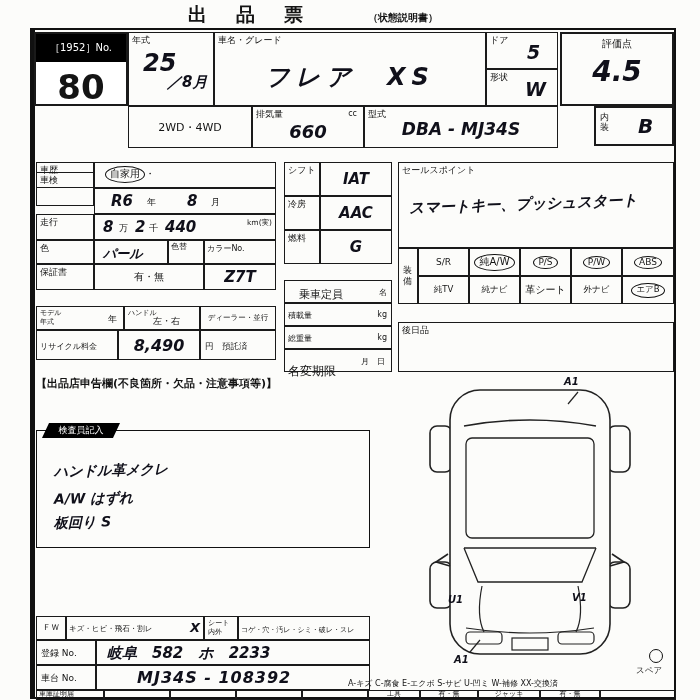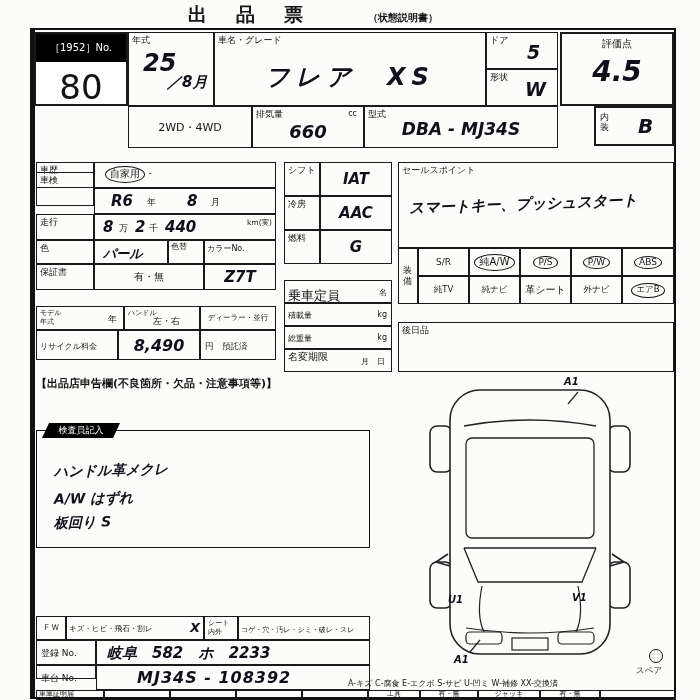--- a/index.html
+++ b/index.html
@@ -20,21 +20,21 @@
 
 <div class="page">
 
   <div class="a" style="left:128px;top:2px;width:240px;text-align:center;font-size:19px;font-weight:bold;letter-spacing:5px">出　品　票</div>
   <div class="a" style="left:368px;top:11px;font-size:10px;font-weight:bold">（状態説明書）</div>
 
   <div class="a" style="left:30px;top:28px;width:646px;height:671px;border:2px solid #111;border-left-width:5px"></div>
 
   <div class="a b2" style="left:34px;top:32px;width:94px;height:74px;background:#fff">
     <div class="ctr" style="height:28px;background:#000;color:#fff;font-size:10px">［1952］No.</div>
-    <div class="ctr" style="height:50px;font-size:34px;font-weight:normal">80</div>
+    <div class="ctr" style="height:50px;font-size:34px;font-weight:bold">80</div>
   </div>
 
   <div class="a b" style="left:128px;top:32px;width:86px;height:74px">
     <span class="a lbl pad">年式</span>
     <span class="a hw" style="left:14px;top:16px;font-size:24px">25</span>
     <span class="a hw" style="left:38px;top:40px;font-size:15px">／8月</span>
   </div>
   <div class="a b" style="left:214px;top:32px;width:272px;height:74px">
     <span class="a lbl pad">車名・グレード</span>
     <div class="a hw" style="left:0;top:28px;width:100%;text-align:center;font-size:24px;letter-spacing:6px">フレア　XS</div>
@@ -127,33 +127,33 @@
   <div class="a b lbl pad" style="left:284px;top:196px;width:36px;height:34px">冷房</div>
   <div class="a b ctr" style="left:320px;top:196px;width:72px;height:34px">
     <span class="hw" style="font-size:15px">AAC</span>
   </div>
   <div class="a b lbl pad" style="left:284px;top:230px;width:36px;height:34px">燃料</div>
   <div class="a b ctr" style="left:320px;top:230px;width:72px;height:34px">
     <span class="hw" style="font-size:15px">G</span>
   </div>
 
   <div class="a b" style="left:284px;top:280px;width:108px;height:23px">
-    <span class="a" style="left:3px;top:6px;font-size:13px">乗車定員</span>
+    <span class="a" style="left:14px;top:6px;font-size:11px">乗車定員</span>
     <span class="a" style="right:4px;top:6px;font-size:8px">名</span>
   </div>
   <div class="a b" style="left:284px;top:303px;width:108px;height:23px">
     <span class="a" style="left:3px;top:6px;font-size:8px">積載量</span>
     <span class="a" style="right:4px;top:6px;font-size:8px">kg</span>
   </div>
   <div class="a b" style="left:284px;top:326px;width:108px;height:23px">
     <span class="a" style="left:3px;top:6px;font-size:8px">総重量</span>
     <span class="a" style="right:4px;top:6px;font-size:8px">kg</span>
   </div>
   <div class="a b" style="left:284px;top:349px;width:108px;height:23px">
-    <span class="a" style="left:3px;top:0;font-size:10px">名変期限</span>
+    <span class="a" style="left:3px;top:13px;font-size:12px">名変期限</span>
     <span class="a" style="right:6px;top:6px;font-size:8px">月　日</span>
   </div>
 
   <div class="a b" style="left:398px;top:162px;width:276px;height:86px">
     <span class="a lbl pad">セールスポイント</span>
     <div class="a hw" style="left:10px;top:32px;font-size:15px;transform:rotate(-2deg)">スマートキー、プッシュスタート</div>
   </div>
 
   <div class="a b ctr" style="left:398px;top:248px;width:20px;height:56px">
     <span style="font-size:9px;width:10px;line-height:1.2;display:inline-block">装備</span>
@@ -241,21 +241,21 @@
   <div class="a b" style="left:204px;top:616px;width:34px;height:24px">
     <span class="a tiny" style="left:3px;top:3px">シート</span>
     <span class="a tiny" style="left:3px;top:12px">内外</span>
   </div>
   <div class="a b" style="left:238px;top:616px;width:132px;height:24px;font-size:7px;padding:8px 0 0 2px">コゲ・穴・汚レ・シミ・破レ・スレ</div>
 
   <div class="a b lbl" style="left:36px;top:640px;width:60px;height:25px;padding:7px 0 0 4px">登録 No.</div>
   <div class="a b" style="left:96px;top:640px;width:274px;height:25px">
     <span class="a hw" style="left:10px;top:3px;font-size:15px">岐阜　582　ホ　2233</span>
   </div>
-  <div class="a b lbl" style="left:36px;top:665px;width:60px;height:14px;padding:7px 0 4px 4px">車台 No.</div>
+  <div class="a b lbl" style="left:36px;top:665px;width:60px;height:25px;padding:7px 0 4px 4px">車台 No.</div>
   <div class="a b" style="left:96px;top:665px;width:274px;height:25px">
     <span class="a hw" style="left:40px;top:2px;font-size:16px;letter-spacing:1px">MJ34S - 108392</span>
   </div>
 
   <div class="a" style="left:348px;top:678px;width:328px;font-size:8px">A-キズ C-腐食 E-エクボ S-サビ U-凹ミ W-補修 XX-交換済</div>
 
   <div class="a b tiny" style="left:36px;top:690px;width:68px;height:10px;padding-left:2px">車庫証明届</div>
   <div class="a b" style="left:104px;top:690px;width:66px;height:10px"></div>
   <div class="a b" style="left:170px;top:690px;width:66px;height:10px"></div>
   <div class="a b" style="left:236px;top:690px;width:66px;height:10px"></div>

